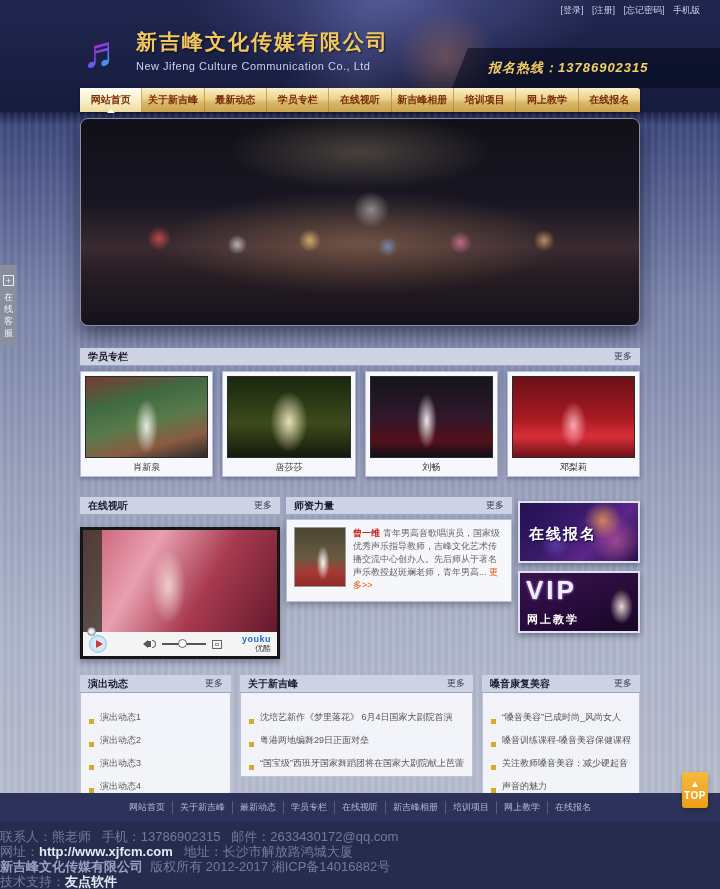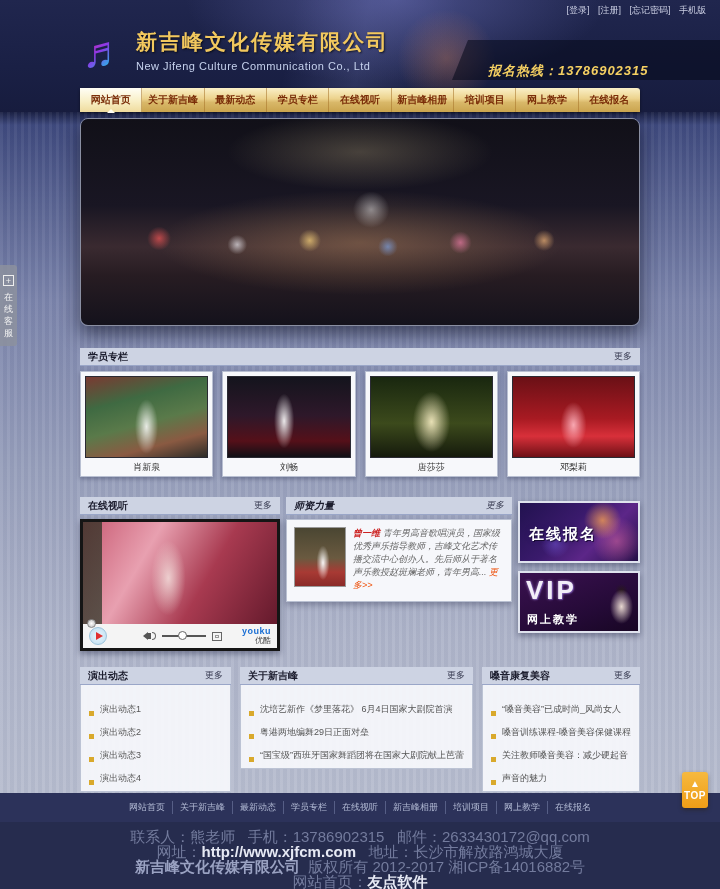--- a/index.html
+++ b/index.html
@@ -11,32 +11,32 @@
     background:repeating-linear-gradient(90deg, rgba(255,255,255,.05) 0 3px, rgba(20,26,60,.03) 3px 7px); }
 
   
   .head-area { position:relative; height:112px; z-index:2;
     background:
       radial-gradient(circle 70px at 62% 52%, rgba(250,150,90,.30), transparent 70%),
       radial-gradient(ellipse 300px 120px at 55% 0%, rgba(110,115,190,.55), transparent 70%),
       linear-gradient(100deg, transparent 40%, rgba(150,160,230,.16) 50%, transparent 62%),
       linear-gradient(180deg,#20264e 0%,#1a2045 60%,#171c3e 100%);
   }
-  .topbar { height:18px; text-align:right; padding:4px 14px 0 0; font-size:9px; color:#c9cde2; }
+  .topbar { height:18px; text-align:right; padding:4px 20px 0 0; font-size:9px; color:#c9cde2; }
   .topbar span { margin-left:6px; cursor:pointer; }
   .header-row { position:relative; height:70px; }
   .logo { position:absolute; left:82px; top:8px; font-size:44px; line-height:52px;
     background:linear-gradient(135deg,#f0259a 10%,#8a3ae8 45%,#29b6e8 70%,#2ae87a 95%);
     -webkit-background-clip:text; background-clip:text; color:transparent; font-weight:bold; }
   .titles { position:absolute; left:136px; top:10px; }
   .site-title { font-size:21px; font-weight:bold; color:#f2c85e; letter-spacing:2px; text-shadow:1px 1px 2px rgba(0,0,0,.65); }
   .site-subtitle { margin-top:4px; font-size:11px; color:#c6d2ee; letter-spacing:.5px; }
-  .hotline { position:absolute; right:0; bottom:8px; width:268px; height:40px;
+  .hotline { position:absolute; right:0; bottom:0; width:268px; height:40px;
     background:rgba(7,11,28,.58); clip-path:polygon(16px 0,100% 0,100% 100%,0 100%);
-    display:flex; align-items:flex-end; padding-left:36px; }
+    display:flex; align-items:center; padding-left:36px; }
   .hotline span { font-size:13px; font-weight:bold; font-style:italic; color:#f5d062; letter-spacing:1px; }
 
   
   .nav { width:560px; margin:0 auto; height:24px; display:flex;
     background:linear-gradient(180deg,#faf0c8,#ecd28c 45%,#d9b869 60%,#caa44e);
     border-radius:3px 3px 0 0; box-shadow:0 1px 3px rgba(0,0,0,.5); }
   .nav-item { flex:1; display:flex; align-items:center; justify-content:center;
     font-size:10px; font-weight:bold; color:#7a2d08; text-decoration:none; cursor:pointer;
     border-right:1px solid rgba(165,115,40,.55); position:relative; }
   .nav-item:last-child { border-right:none; }
@@ -76,25 +76,25 @@
   .sp2 { background:radial-gradient(ellipse 26px 42px at 50% 56%, rgba(250,240,198,.9), transparent 72%),
     linear-gradient(180deg,#19270f,#3c4a1c 58%,#151a0c 100%); }
   .sp3 { background:radial-gradient(ellipse 14px 38px at 46% 55%, rgba(255,255,255,.9), transparent 72%),
     linear-gradient(180deg,#14141d,#2e182a 48%,#551019 80%,#101016 100%); }
   .sp4 { background:radial-gradient(ellipse 18px 32px at 50% 60%, rgba(255,182,192,.9), transparent 72%),
     linear-gradient(180deg,#6a1016,#a81a22 52%,#d8303a 74%,#6e1016 100%); }
   .student-name { height:18px; display:flex; align-items:center; justify-content:center; font-size:9px; color:#333; }
 
   .mid-row { margin-top:2px; display:flex; gap:6px; align-items:flex-start; }
   .col-video { width:200px; }
-  .col-teachers { width:226px;font-style:italic; }
+  .col-teachers { width:226px; }
   .col-banners { width:122px; padding-top:22px; }
   .mid-row .section-bar { margin-top:18px; }
 
-  .video-player { margin-top:4px; height:132px; background:#0c0c0c; border:3px solid #151515; cursor:pointer;
+  .video-player { margin-top:12px; height:132px; background:#0c0c0c; border:3px solid #151515; cursor:pointer;
     display:flex; flex-direction:column; box-shadow:0 3px 6px rgba(20,24,55,.4); }
   .video-thumb { flex:1;
     background:linear-gradient(90deg, rgba(18,40,20,.65) 0 10%, transparent 10%),
       radial-gradient(ellipse 24px 52px at 44% 55%, rgba(246,230,226,.8), transparent 72%),
       linear-gradient(120deg,#c85a72 0%,#e8a0b0 32%,#a83a50 62%,#641a2c 100%); }
   .video-controls { position:relative; height:24px; background:#f4f4f4; display:flex; align-items:center; padding:0 6px; gap:6px; }
   .progress-knob { position:absolute; top:-5px; left:4px; width:9px; height:9px; border-radius:50%;
     background:radial-gradient(#fdfdfd,#b9b9b9); border:1px solid #888; }
   .play-btn { width:18px; height:18px; border-radius:50%; background:radial-gradient(#eaf6fd,#bcdcef); 
     display:flex; align-items:center; justify-content:center; cursor:pointer; border:1px solid #9cc4dc; }
@@ -145,21 +145,21 @@
   .news-card { margin-top:0; background:rgba(246,247,251,.95); border:1px solid #bcc3d4; border-top:none; padding:8px 8px 6px; }
   .news-item { display:flex; align-items:flex-end; gap:6px; height:23px; cursor:pointer; }
   .bullet { width:5px; height:5px; background:#d9a92c; flex:0 0 5px; }
   .news-item span.txt { font-size:9px; color:#555; white-space:nowrap; overflow:hidden; text-overflow:ellipsis; }
 
   
   .footer { position:absolute; left:0; right:0; bottom:0; z-index:2; }
   .f-nav { height:29px; background:#2c325a; display:flex; align-items:center; justify-content:center; font-size:9px; }
   .f-nav a { color:#b2bad4; text-decoration:none; padding:0 7px; border-right:1px solid #565e86; cursor:pointer; }
   .f-nav a:last-child { border-right:none; }
-  .f-info { height:67px; background:#262c4e; text-align:center; font-size:15px; color:#737b9d; padding-top:7px; line-height:15px; }
+  .f-info { height:67px; background:#262c4e; text-align:left; font-size:13px; color:#737b9d; padding-top:7px; line-height:15px; }
   .f-strong { color:#e6e9f4; font-weight:bold; }
   .f-company { color:#9aa2c2; font-weight:bold; }
 
   
   .cs-float { position:absolute; left:0; top:265px; width:17px; padding:5px 0 7px; z-index:5;
     background:rgba(140,145,158,.85); border-radius:0 3px 3px 0; text-align:center; cursor:pointer; }
   .cs-icon { display:inline-block; width:11px; height:11px; line-height:10px; border:1px solid #eee;
     color:#eee; font-size:9px; margin-bottom:5px; }
   .cs-label { display:block; font-size:9px; color:#f2f2f2; line-height:12px; }
   .top-btn { position:absolute; right:12px; top:772px; width:26px; height:36px; z-index:6; cursor:pointer;
@@ -212,26 +212,26 @@
     <div class="section-bar">
       <span class="sec-title">学员专栏</span>
       <a class="sec-more">更多</a>
     </div>
     <div class="students-row">
       <div class="student-card">
         <div class="student-photo sp1"></div>
         <div class="student-name">肖新泉</div>
       </div>
       <div class="student-card">
+        <div class="student-photo sp2"></div>
+        <div class="student-name">唐莎莎</div>
+      </div>
+      <div class="student-card">
         <div class="student-photo sp3"></div>
         <div class="student-name">刘畅</div>
-      </div>
-      <div class="student-card">
-        <div class="student-photo sp2"></div>
-        <div class="student-name">唐莎莎</div>
       </div>
       <div class="student-card">
         <div class="student-photo sp4"></div>
         <div class="student-name">邓梨莉</div>
       </div>
     </div>
 
     <div class="mid-row">
       <div class="col-video">
         <div class="section-bar">
@@ -379,21 +379,21 @@
       </div>
       <div>
         <span>网址：</span><span class="f-strong">http://www.xjfcm.com</span>&nbsp;&nbsp;
         <span>地址：长沙市解放路鸿城大厦</span>
       </div>
       <div>
         <span class="f-company">新吉峰文化传媒有限公司</span>&nbsp;
         <span>版权所有 2012-2017 湘ICP备14016882号</span>
       </div>
       <div>
-        <span>网站首页：</span><span class="f-strong">友点软件</span>
+        <span>技术支持：</span><span class="f-strong">友点软件</span>
       </div>
     </div>
   </div>
 
   <div class="cs-float">
     <span class="cs-icon">+</span>
     <span class="cs-label">在<br>线<br>客<br>服</span>
   </div>
 
   <div class="top-btn">

